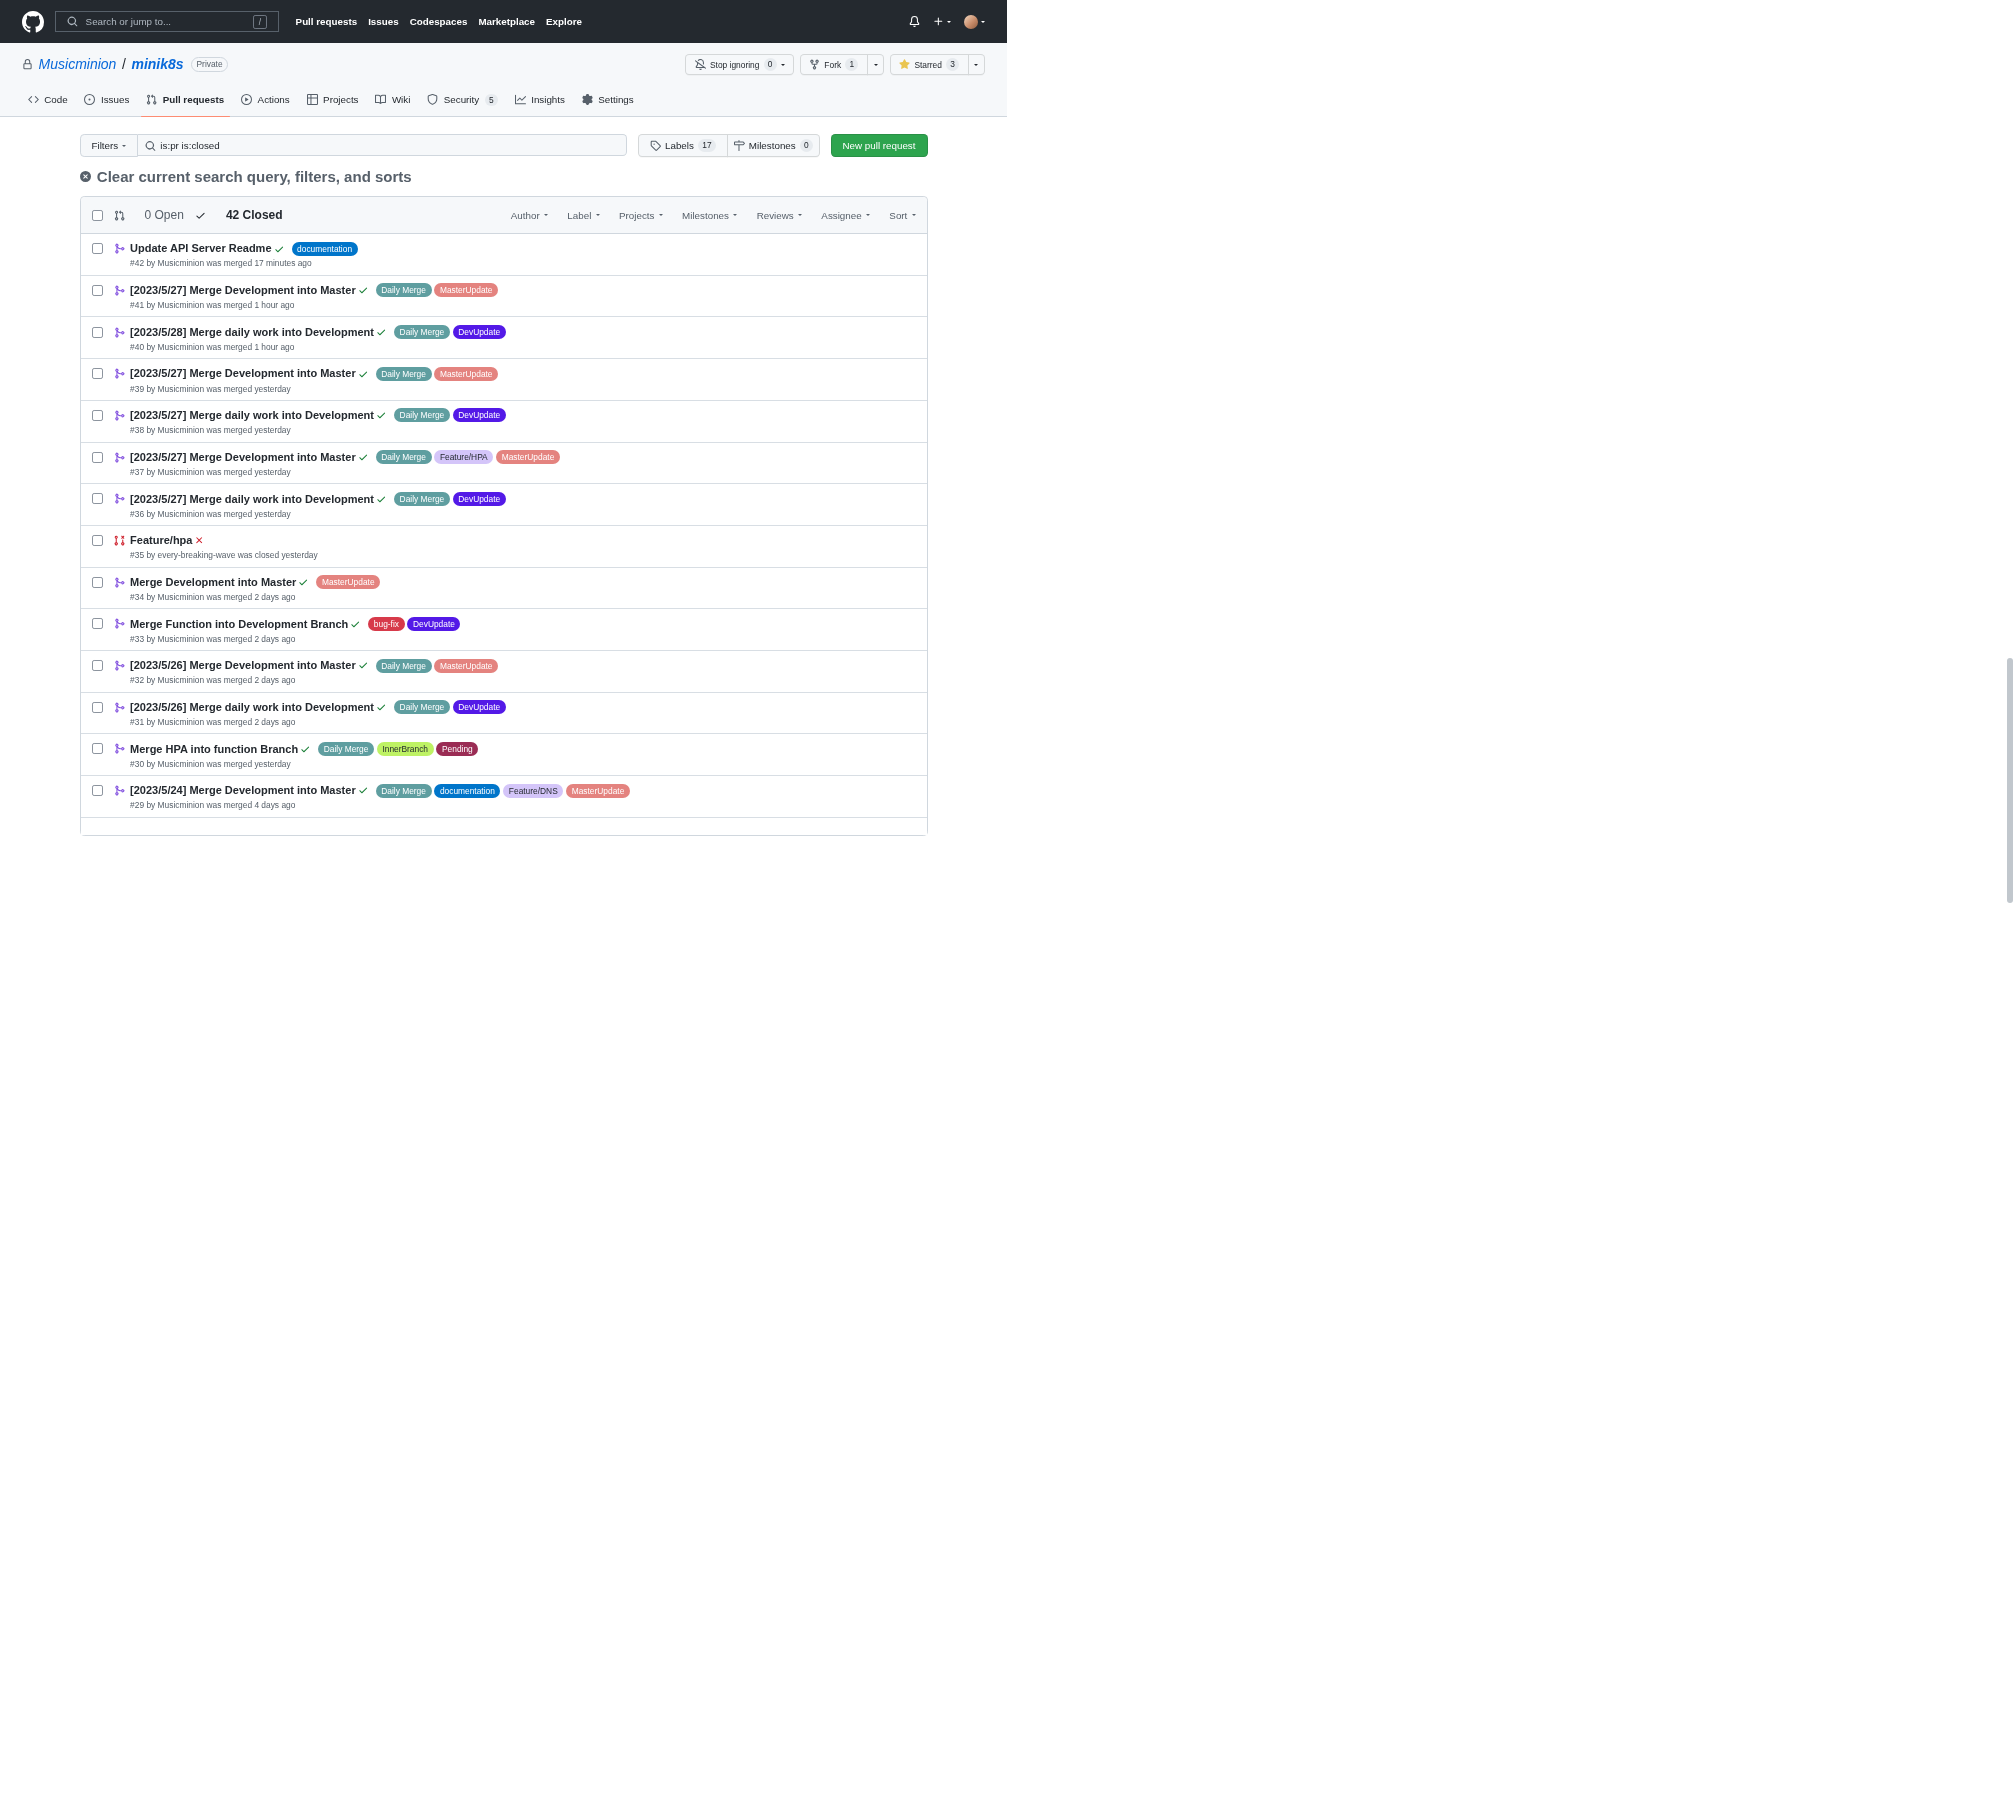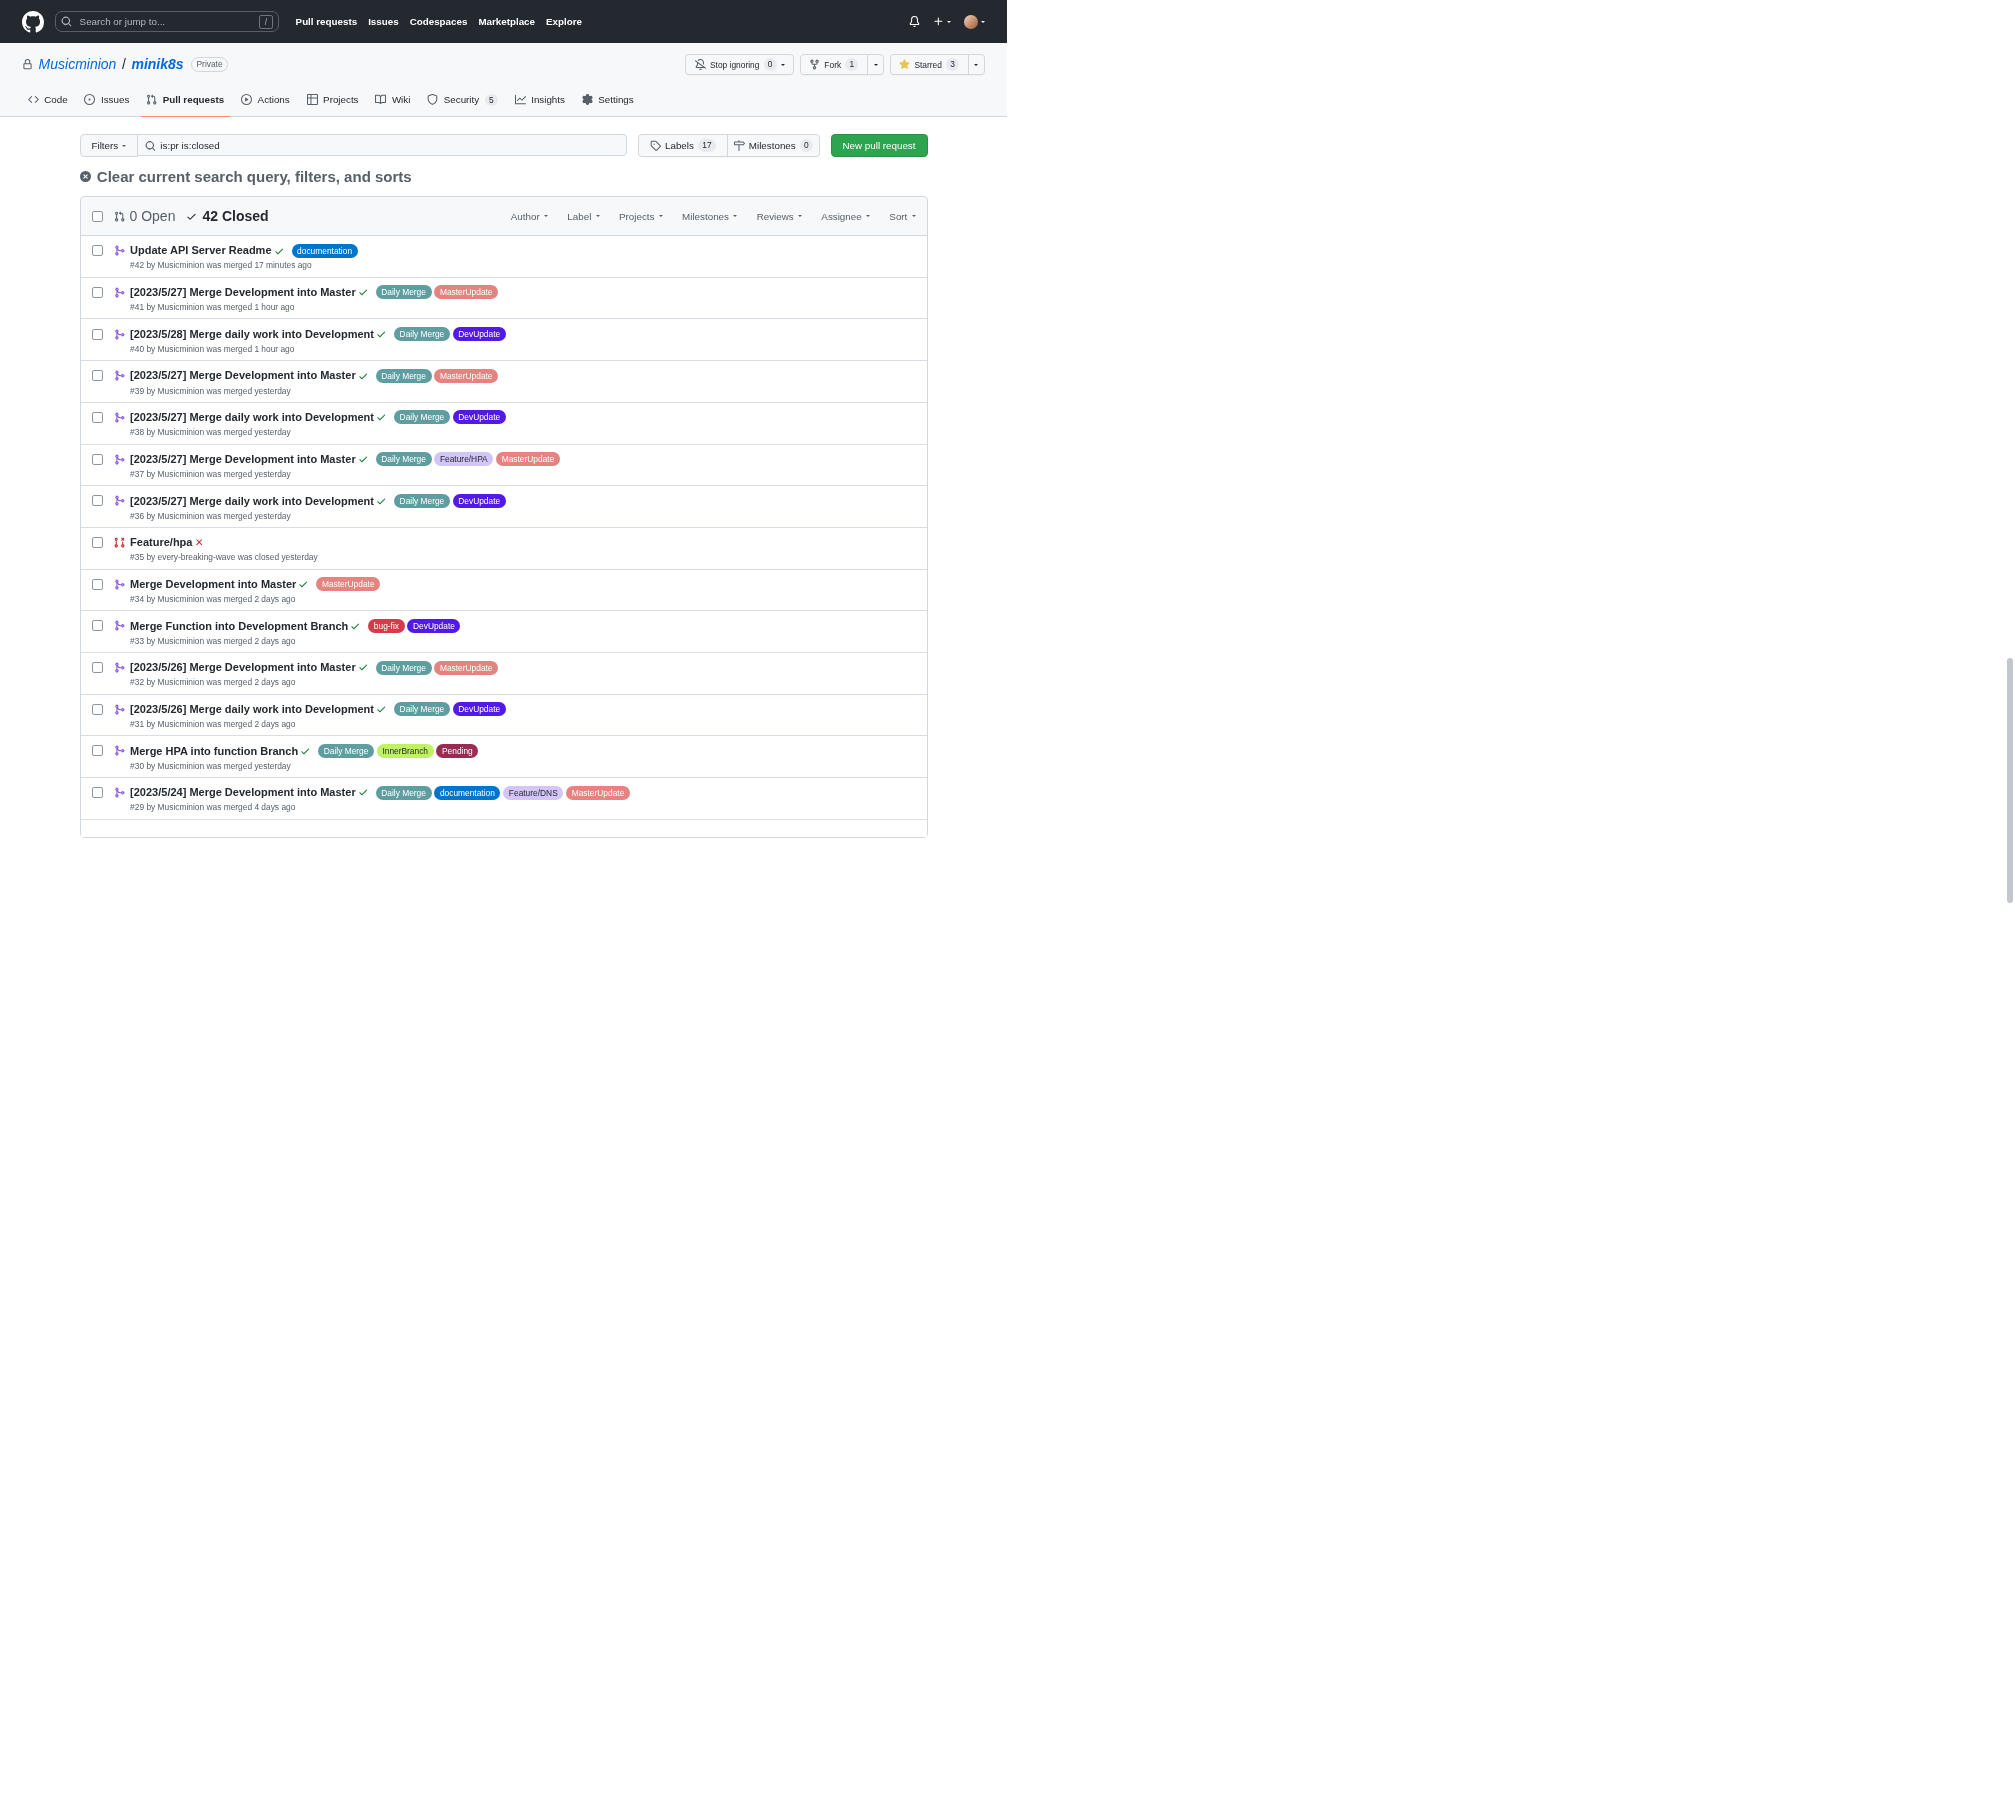--- a/index.html
+++ b/index.html
@@ -8,21 +8,21 @@
     width:1007px; height:905px; overflow:hidden;
     background:#ffffff; color:#24292f;
     font-family:"Liberation Sans","DejaVu Sans",sans-serif; font-size:9.8px;
   }
   a { text-decoration:none; color:inherit; cursor:pointer; }
   .octicon { display:inline-block; flex:none; vertical-align:text-bottom; }
 
   
   .topnav { height:43px; background:#24292f; display:flex; align-items:center; padding:0 22px; gap:11px; color:#fff; }
   .gh-logo { display:flex; color:#fff; }
-  .nav-search { width:224px; height:21px; border:0.7px solid #57606a; border-radius:7px; display:flex; align-items:center; gap:5.6px; padding:0 5px; color:#afb8c1; }
+  .nav-search { width:224px; height:21px; border:0.7px solid #57606a; border-radius:0; display:flex; align-items:center; gap:5.6px; padding:0 11px; color:#afb8c1; }
   .nav-search input { flex:1; min-width:0; background:transparent; border:0; outline:0; color:#f0f3f6; font-size:9.8px; font-family:inherit; }
   .nav-search input::placeholder { color:#afb8c1; }
   .key-hint { border:0.7px solid #6e7681; border-radius:2.1px; min-width:14px; height:14px; display:flex; align-items:center; justify-content:center; font-size:8.4px; color:#afb8c1; }
   .nav-links { display:flex; gap:11px; margin-left:5.6px; }
   .nav-links a { color:#fff; font-weight:600; font-size:9.8px; white-space:nowrap; }
   .nav-right { margin-left:auto; display:flex; align-items:center; gap:12.5px; }
   .iconbtn { display:flex; align-items:center; gap:3.5px; color:#fff; cursor:pointer; }
   .caret { width:0; height:0; border-left:2.8px solid transparent; border-right:2.8px solid transparent; border-top:2.8px solid currentColor; display:inline-block; }
   .avatar { width:14px; height:14px; border-radius:50%; background:linear-gradient(135deg,#f3d9c2 0%,#c98d6b 55%,#8f5b3e 100%); }
 
@@ -68,21 +68,21 @@
 
   .clear-row { margin-top:11px; display:flex; align-items:center; gap:6.3px; color:#57606a; font-weight:600; font-size:15px; cursor:pointer; width:fit-content; }
 
   
   .pr-box { margin-top:11px; border:0.7px solid #d0d7de; border-radius:4.2px; }
   .cbx { display:inline-flex; }
   .cbx input { appearance:none; -webkit-appearance:none; width:11px; height:11px; border:0.7px solid #8c949e; border-radius:2.1px; background:#fff; margin:0; cursor:pointer; }
   .pr-box-header { display:flex; align-items:center; background:#f6f8fa; border-bottom:0.7px solid #d0d7de; border-radius:4.2px 4.2px 0 0; padding:11px; }
   .pr-box-header .cbx { margin-right:11px; }
   .state-tabs { display:flex; gap:11px; align-items:center; }
-  .state-tab { display:flex; align-items:center; gap:5px; font-size:14px; color:#57606a; }
+  .state-tab { display:flex; align-items:center; gap:20px; font-size:12px; color:#57606a; }
   .state-tab.active { color:#24292f; font-weight:700; }
   .list-filters { margin-left:auto; display:flex; gap:19.5px; }
   .list-filter { display:flex; align-items:center; gap:4.2px; font-size:9.8px; color:#57606a; cursor:pointer; white-space:nowrap; }
 
   .pr-row { display:flex; align-items:flex-start; padding:6.3px 11px; background:#fff; }
   .pr-row + .pr-row, .pr-row-stub { border-top:0.7px solid #d8dee4; }
   .pr-row .cbx { margin-top:2.8px; margin-right:11px; }
   .state-icon { margin-top:2.8px; margin-right:5.6px; display:flex; }
   .state-icon.merged { color:#8250df; }
   .state-icon.closed { color:#cf222e; }

